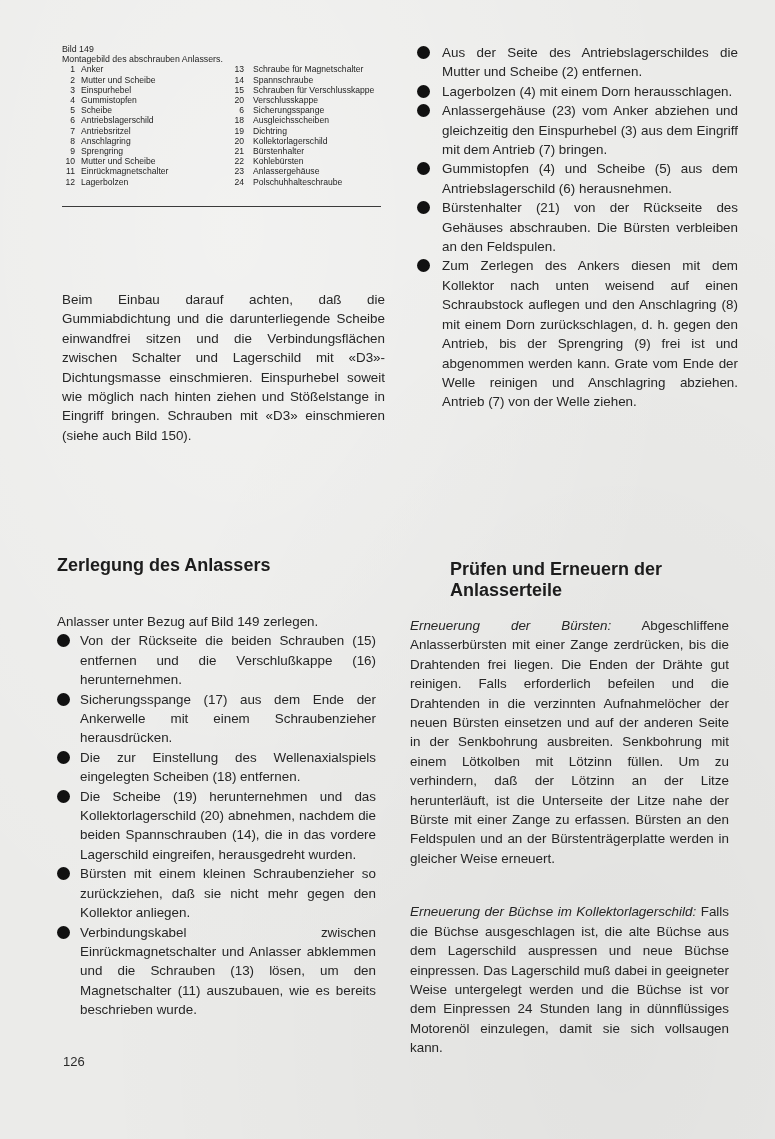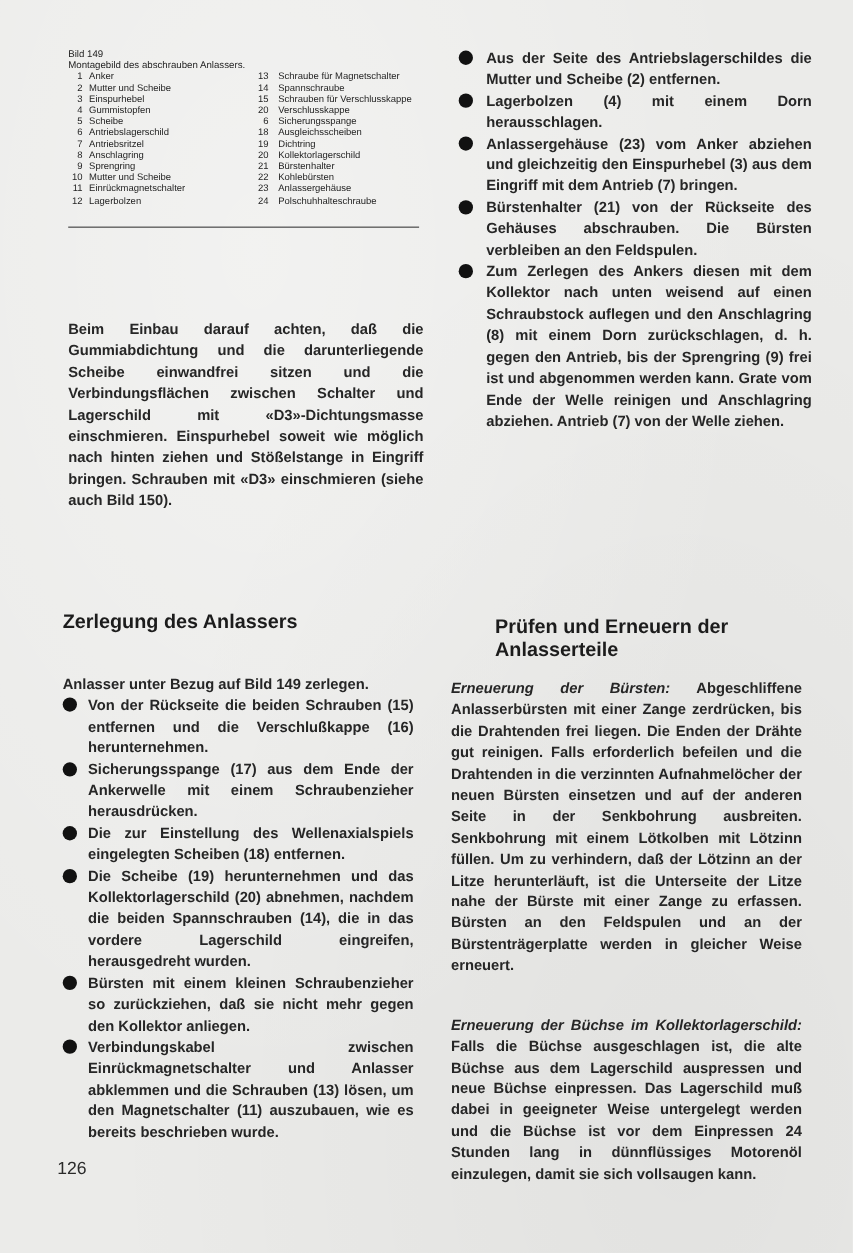--- a/index.html
+++ b/index.html
@@ -69,21 +69,20 @@
       width: 319px;
       height: 1px;
       background: #3a3a3a;
     }
 
     .body-text {
       font-size: 13.4px;
       line-height: 19.4px;
       text-align: justify;
       color: #262626;
-      font-weight: bold;
     }
     .note {
       left: 62px;
       top: 290px;
       width: 323px;
     }
     .right-top {
       left: 416px;
       top: 43px;
       width: 322px;
@@ -129,23 +128,23 @@
     .left-bottom .bullet { left: 0; }
     .right-bottom {
       left: 410px;
       top: 616px;
       width: 319px;
     }
     .para + .para { margin-top: 34px; }
     .italic { font-style: italic; }
     .page-number {
       position: absolute;
-      left: 52px;
+      left: 63px;
       top: 1054px;
-      font-size: 16px;
+      font-size: 13px;
       color: #2a2a2a;
     }
   </style>
 </head>
 <body>
 
 <div class="page">
 
   <div class="col caption">
     <div class="cap-title">Bild 149</div>
@@ -256,20 +255,21 @@
 
   <div class="divider"></div>
 
   <div class="col body-text note">Beim Einbau darauf achten, daß die Gummiabdichtung und die darunterliegende Scheibe einwandfrei sitzen und die Verbindungsflächen zwischen Schalter und Lagerschild mit «D3»-Dichtungsmasse einschmieren. Einspurhebel soweit wie möglich nach hinten ziehen und Stößelstange in Eingriff bringen. Schrauben mit «D3» einschmieren (siehe auch Bild 150).</div>
 
   <div class="col body-text right-top">
     <ul class="bullet-list">
       <li><span class="bullet"></span><span>Aus der Seite des Antriebslagerschildes die Mutter und Scheibe (2) entfernen.</span></li>
       <li><span class="bullet"></span><span>Lagerbolzen (4) mit einem Dorn herausschlagen.</span></li>
       <li><span class="bullet"></span><span>Anlassergehäuse (23) vom Anker abziehen und gleichzeitig den Einspurhebel (3) aus dem Eingriff mit dem Antrieb (7) bringen.</span></li>
+      <li><span class="bullet"></span><span>Gummistopfen (4) und Scheibe (5) aus dem Antriebslagerschild (6) herausnehmen.</span></li>
       <li><span class="bullet"></span><span>Bürstenhalter (21) von der Rückseite des Gehäuses abschrauben. Die Bürsten verbleiben an den Feldspulen.</span></li>
       <li><span class="bullet"></span><span>Zum Zerlegen des Ankers diesen mit dem Kollektor nach unten weisend auf einen Schraubstock auflegen und den Anschlagring (8) mit einem Dorn zurückschlagen, d. h. gegen den Antrieb, bis der Sprengring (9) frei ist und abgenommen werden kann. Grate vom Ende der Welle reinigen und Anschlagring abziehen. Antrieb (7) von der Welle ziehen.</span></li>
     </ul>
   </div>
 
   <div class="col section-heading h-left">Zerlegung des Anlassers</div>
   <div class="col section-heading h-right">Prüfen und Erneuern der Anlasserteile</div>
 
   <div class="col body-text left-bottom">
     <div>Anlasser unter Bezug auf Bild 149 zerlegen.</div>

